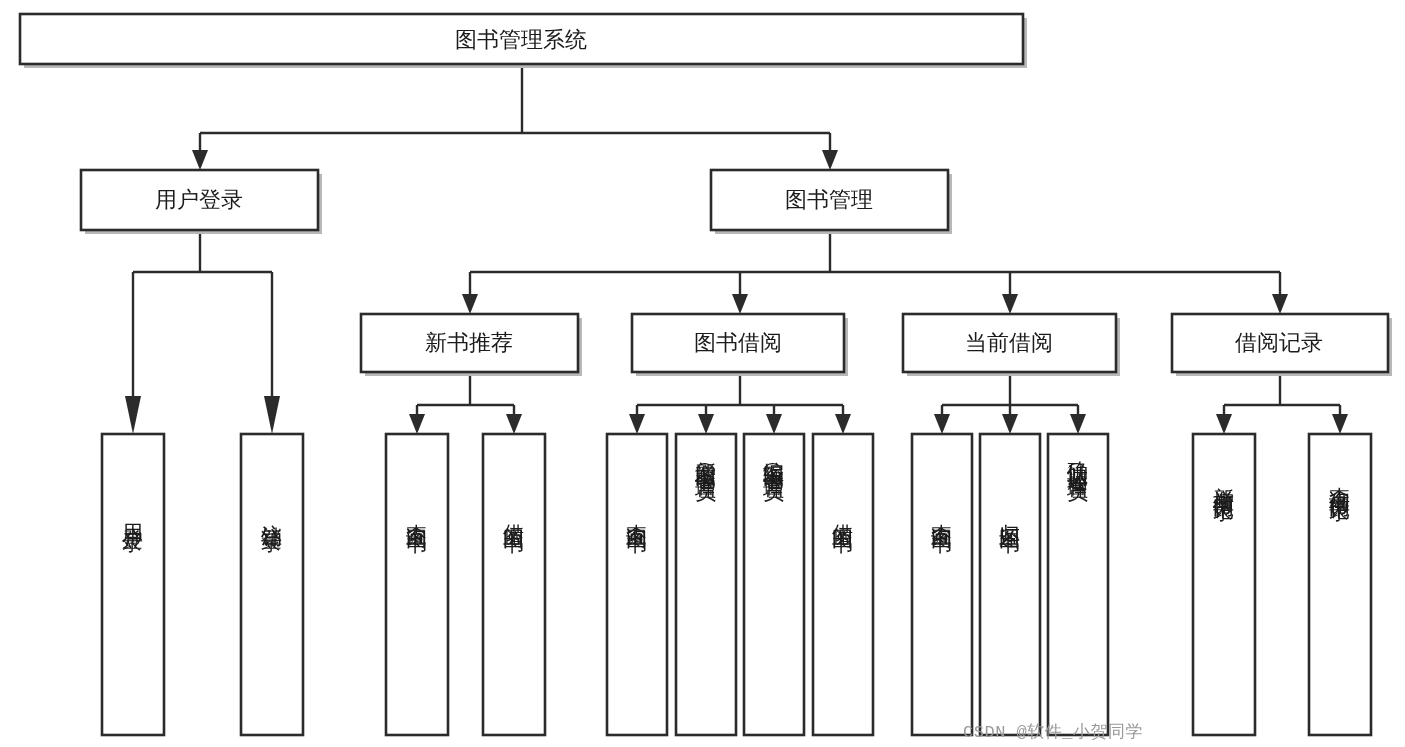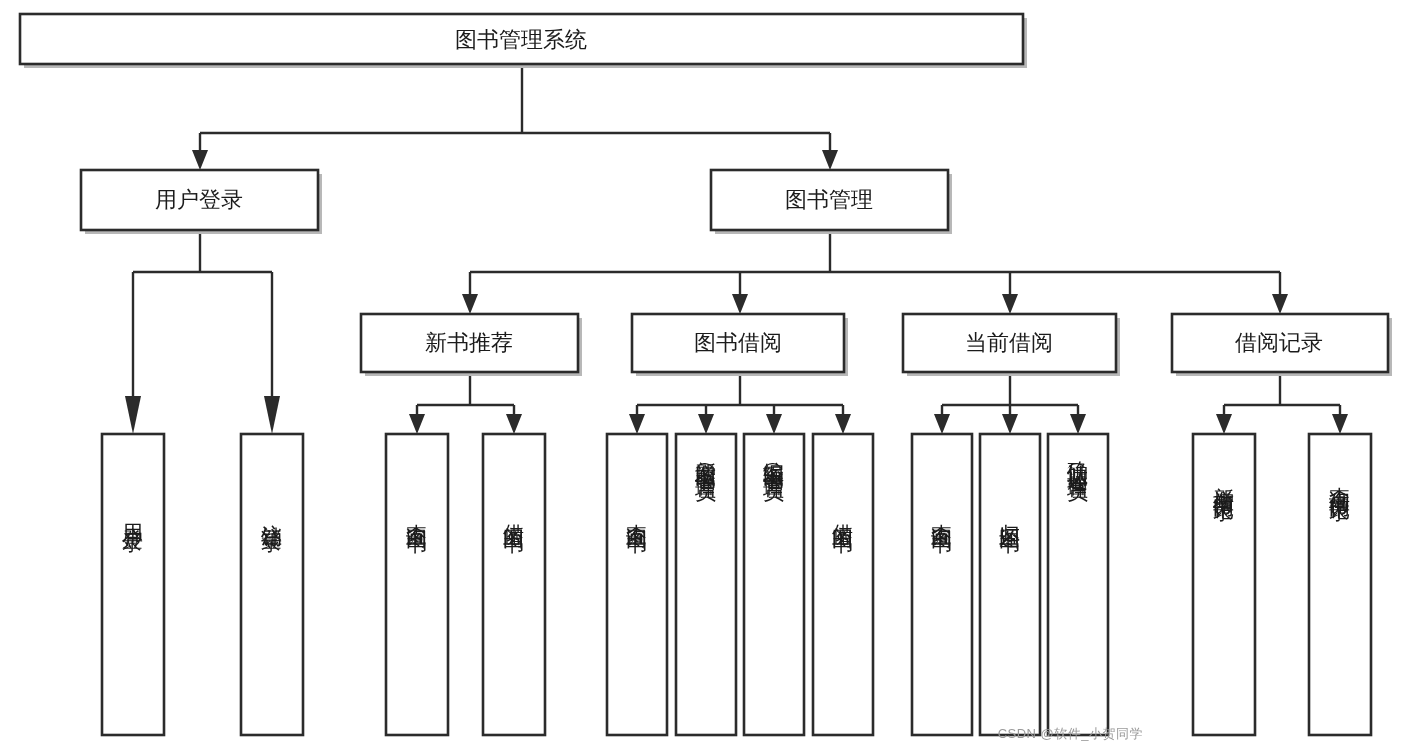--- a/index.html
+++ b/index.html
@@ -26,22 +26,22 @@
     font-family:"Liberation Sans","DejaVu Sans",sans-serif;
     fill:#1b1b1b;
     font-size:21px;
     writing-mode:vertical-rl;
     text-orientation:upright;
     letter-spacing:3px;
   }
   .watermark{
     position:absolute;
     right:8px;bottom:4px;
-    font-family:Liberation Sans, sans-serif;
-    font-size:13px;
+    font-family:Liberation Mono, monospace;
+    font-size:17px;
     color:#9a9a9a;
     letter-spacing:0.5px;
     white-space:nowrap;
     pointer-events:none;
   }
 </style>
 </head>
 <body>
 
 <div id="diagram-root">

